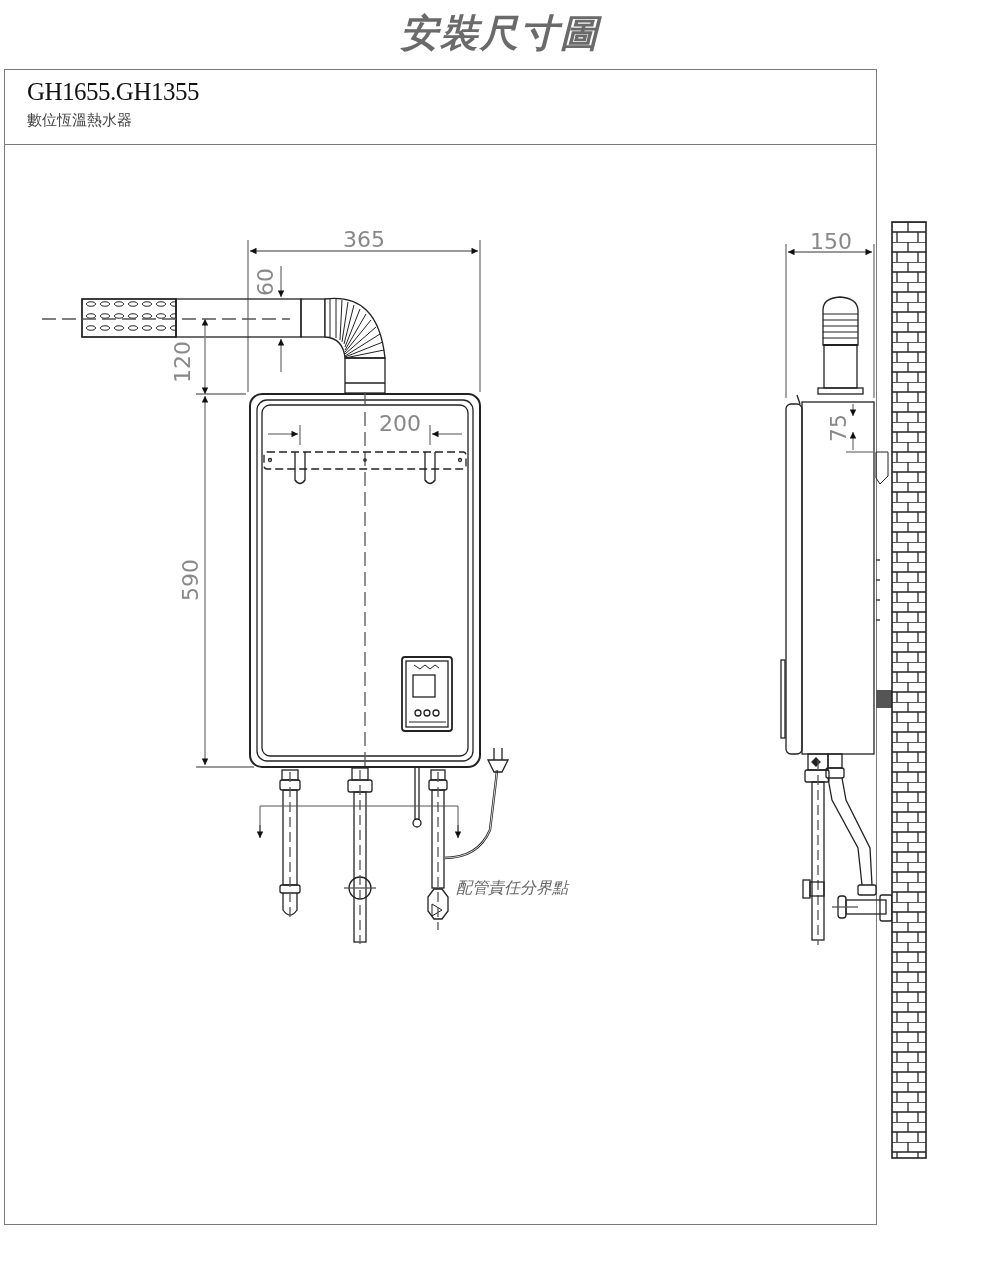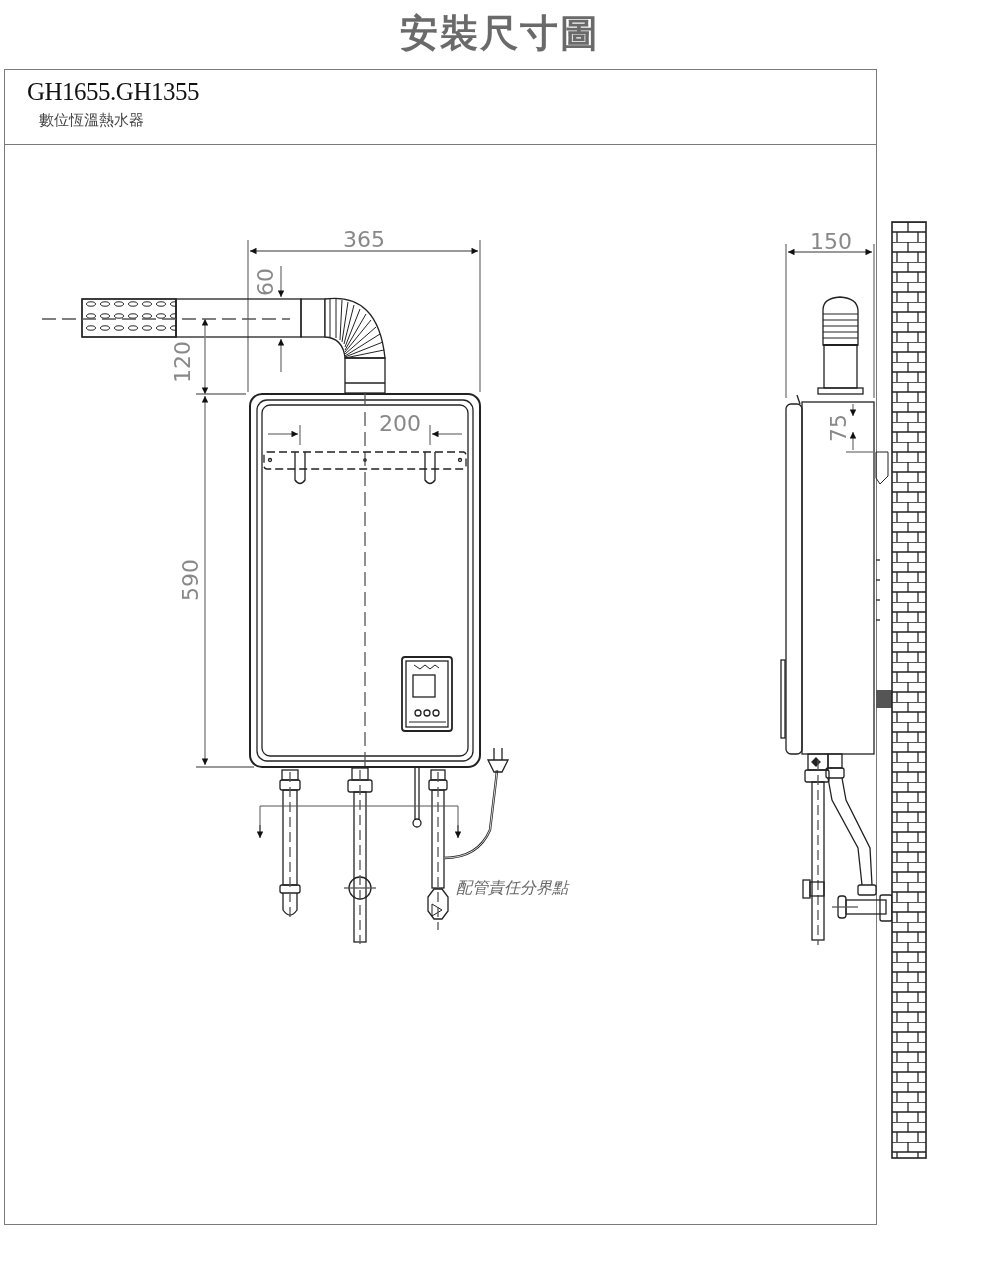--- a/index.html
+++ b/index.html
@@ -1,21 +1,21 @@
 <!DOCTYPE html>
 <html><head>
 <meta charset="utf-8">
 <style>
   html, body { margin:0; padding:0; background:#fff; }
   body { width:1000px; height:1266px; position:relative; overflow:hidden; font-family:"DejaVu Sans", sans-serif; }
-  .page-title { position:absolute; top:8px; left:0; width:1000px; text-align:center; font-size:38px; font-weight:bold; color:#6a6a6a; letter-spacing:2px; }
+  .page-title { position:absolute; top:8px; left:0; width:1000px; text-align:center; font-size:38px; font-weight:bold; color:#6a6a6a; letter-spacing:2px;font-style:italic; }
   .frame { position:absolute; left:4px; top:69px; width:873px; height:1156px; border:1.5px solid #7a7a7a; box-sizing:border-box; }
   .header-band { position:absolute; left:0; top:0; width:100%; height:75px; border-bottom:1.5px solid #7a7a7a; box-sizing:border-box; }
   .model { position:absolute; left:22px; top:8px; font-family:"Liberation Serif", serif; font-size:25px; color:#111; letter-spacing:-0.5px; }
-  .subtitle { position:absolute; left:22px; top:41px; font-size:15px; color:#444;margin-left:12px; }
+  .subtitle { position:absolute; left:22px; top:41px; font-size:15px; color:#444; }
   svg.drawing { position:absolute; left:0; top:0; }
   .dim { font-family:"DejaVu Sans", sans-serif; font-size:22px; fill:#888; }
   .note { font-family:"DejaVu Sans", sans-serif; font-size:16px; fill:#666; font-style:italic; }
 </style>
 </head>
 <body>
 
 <div class="page-title">安裝尺寸圖</div>
 
 <div class="frame">

